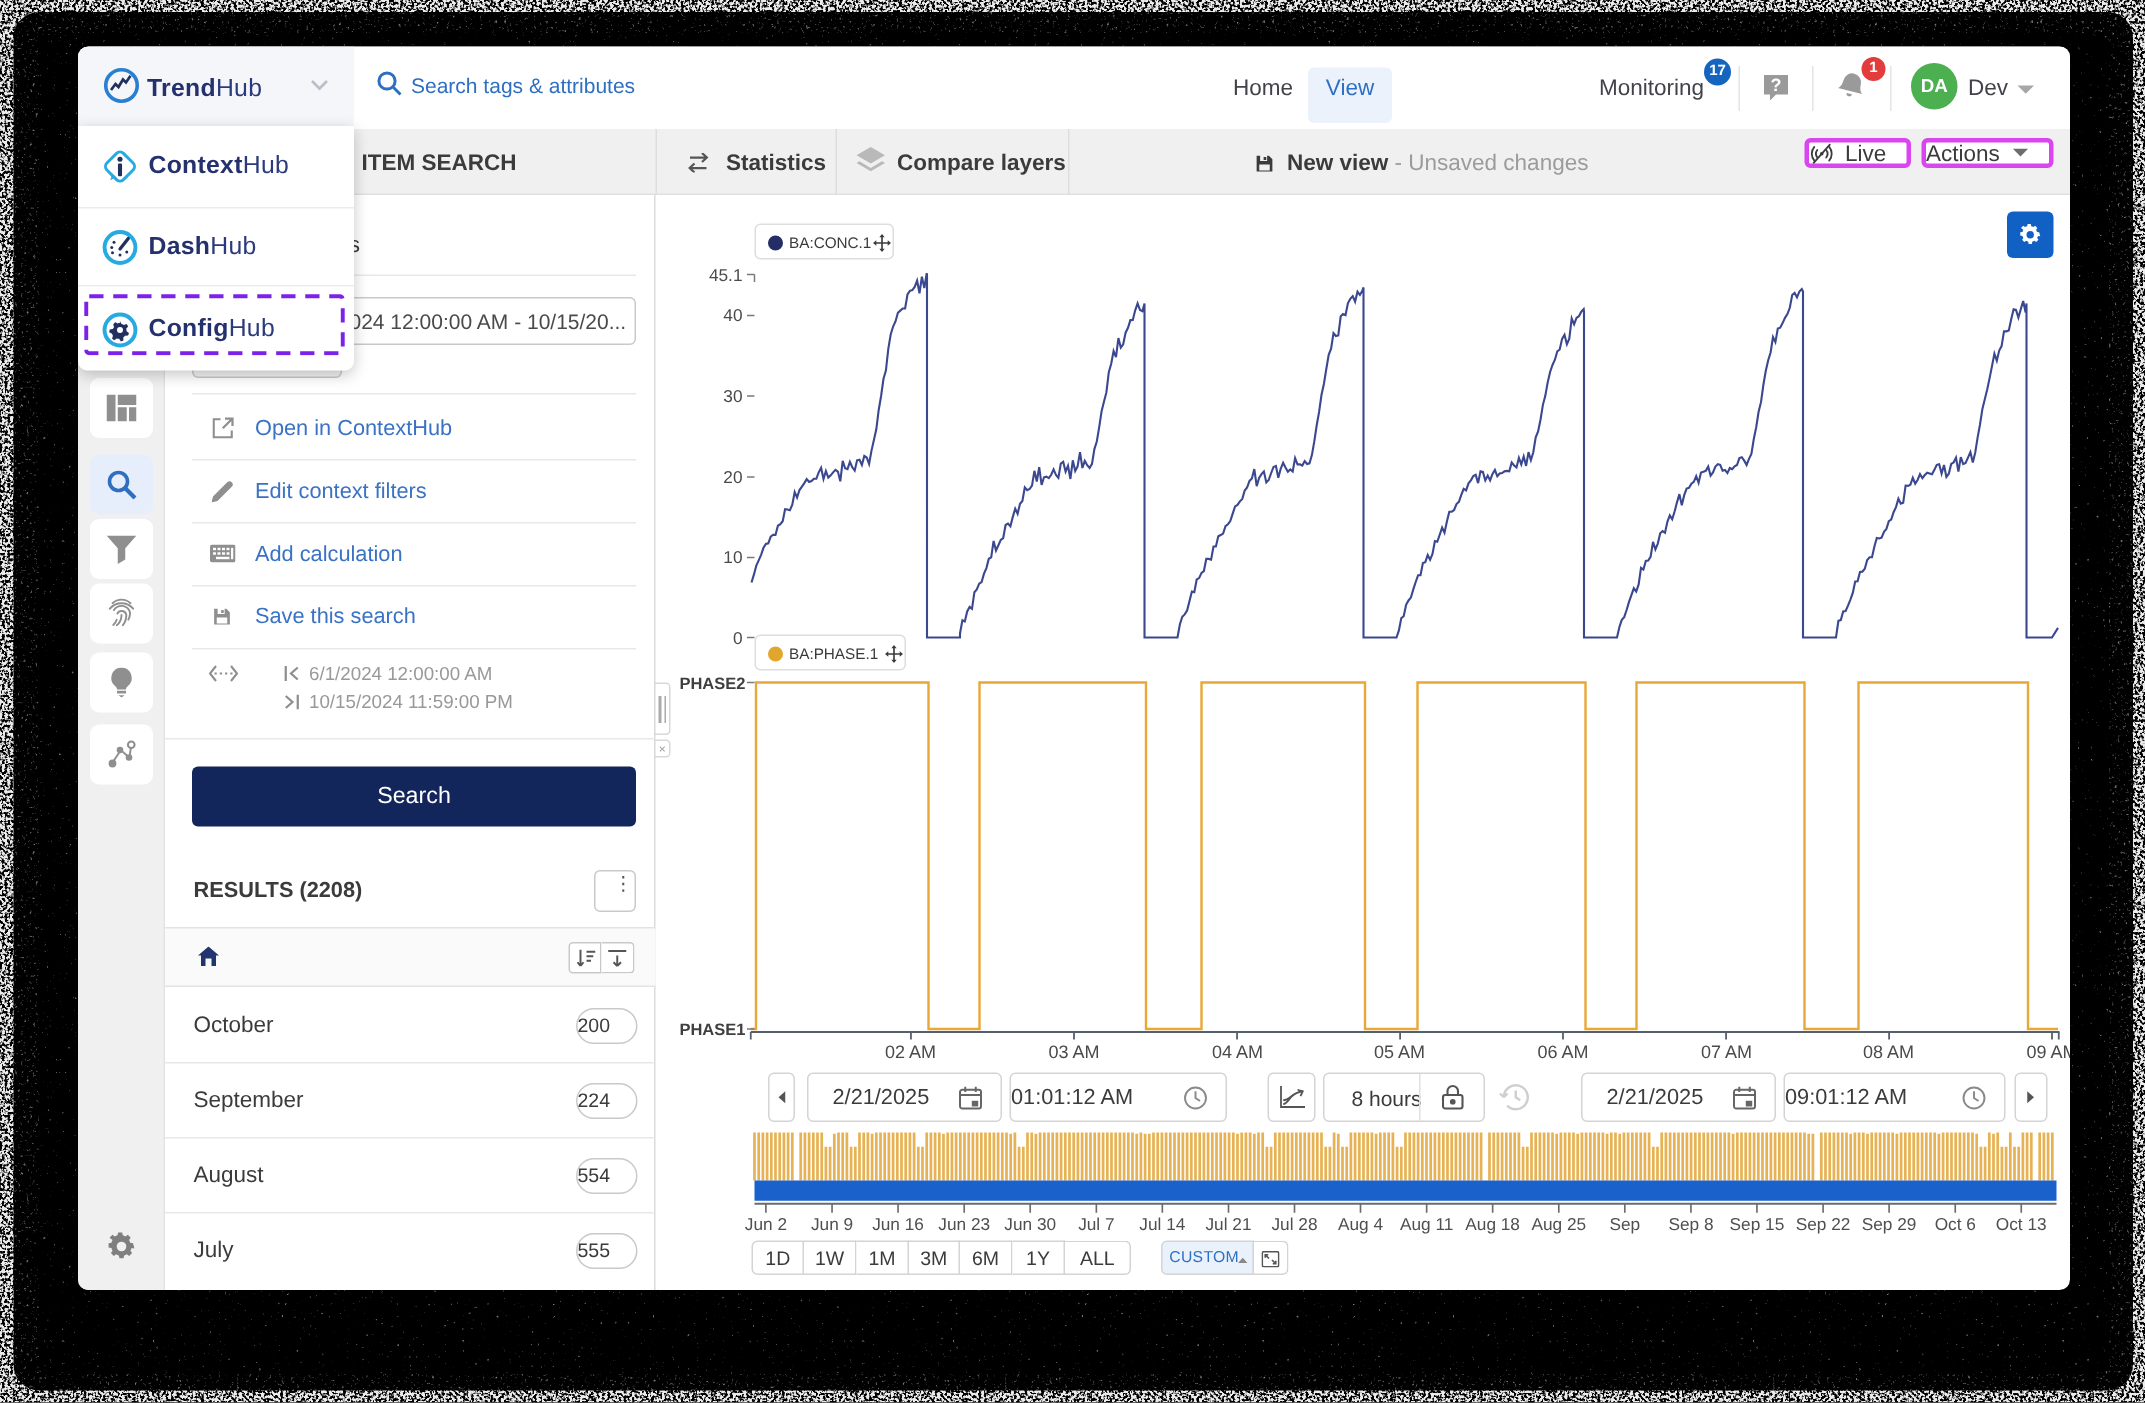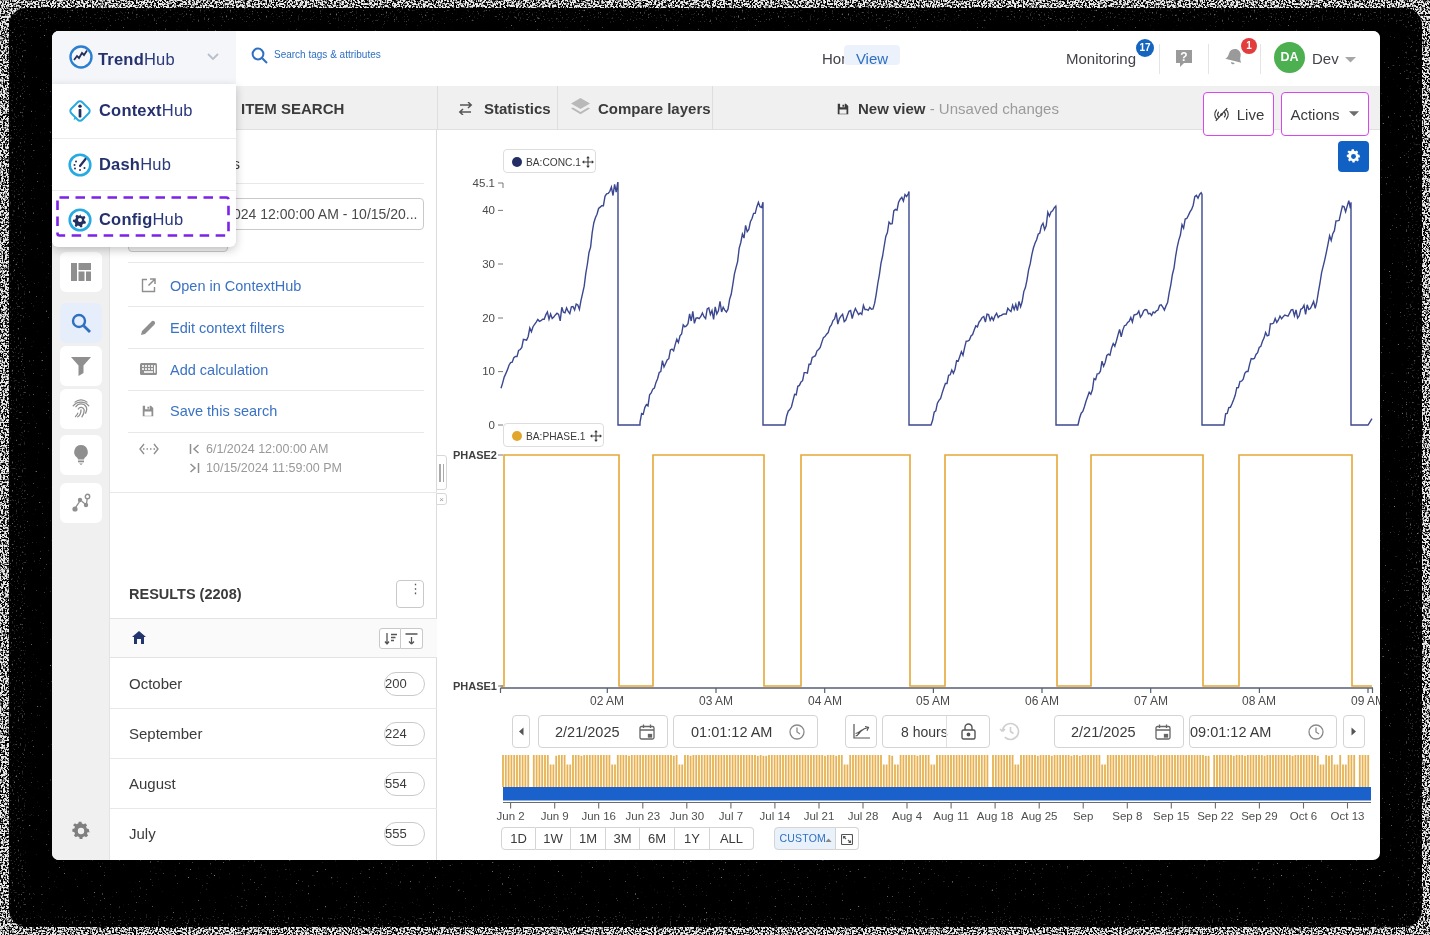--- a/index.html
+++ b/index.html
@@ -6,21 +6,21 @@
 .app{position:absolute;left:52px;top:31px;width:1328px;height:829px;background:#fff;border-radius:7px;overflow:hidden}
 .abs{position:absolute}
 
 .topbar{position:absolute;left:0;top:0;width:1328px;height:55px;background:#fff}
 .logobox{position:absolute;left:0;top:0;width:184px;height:54px;background:#f4f6fa}
 .navtxt{position:absolute;top:0;height:55px;line-height:55px;font-size:15px;color:#42424a}
 .vsep{position:absolute;top:13px;height:30px;width:1px;background:#e4e4e4}
 
 .toolbar{position:absolute;left:0;top:55px;width:1328px;height:44px;background:#f0f0f0;border-bottom:1px solid #e0e0e0}
 .tsep{position:absolute;top:55px;height:44px;width:1px;background:#dedede}
-.tbtn{position:absolute;height:44px;background:#fff;border:1px solid #d946ef;border-radius:4px;font-size:15px;color:#3b3b3b;display:flex;align-items:center;justify-content:center}
+.tbtn{position:absolute;height:20px;background:#fff;border:3px solid #d946ef;border-radius:4px;font-size:15px;color:#3b3b3b;display:flex;align-items:center;justify-content:flex-start}
 
 .sidebar{position:absolute;left:0;top:99px;width:58px;height:730px;background:#f0f0f0;border-right:1px solid #e3e3e3}
 .sbtn{position:absolute;left:8px;width:42px;height:40px;background:#fff;border-radius:6px;display:flex;align-items:center;justify-content:center}
 
 .panel{position:absolute;left:58px;top:99px;width:327px;height:730px;background:#fff;border-right:1px solid #dcdcdc}
 .hline{position:absolute;height:1px;background:#e8e8e8}
 .link{position:absolute;font-size:14.5px;color:#3a72c4}
 .pill{position:absolute;width:41px;height:24px;border:1px solid #c9c9c9;border-radius:12px;font-size:13px;color:#3b3b3b;line-height:22px;background:#fff}
 .rowtxt{position:absolute;left:77px;font-size:15px;color:#3b3b3b}
 
@@ -141,23 +141,23 @@
   <polyline points="5,15 8,11 10,13 13,8 15,10 18,5.5" fill="none" stroke="#23305f" stroke-width="1.8"></polyline>
  </svg>
  <div class="abs hubtxt" style="left:46px;top:19px;font-size:16.5px"><b>Trend</b><span>Hub</span></div>
  <svg class="abs" style="left:155px;top:22px" width="12" height="8" viewBox="0 0 12 8">
         <path d="M1 1l5 5 5-5" fill="none" stroke="#b9bfca" stroke-width="1.8"></path>
       </svg>
  <svg class="abs" style="left:199px;top:16px" width="17" height="17" viewBox="0 0 17 17">
         <circle cx="7" cy="7" r="5.4" fill="none" stroke="#2e6fc2" stroke-width="2"></circle>
         <path d="M11.2 11.2L16 16" stroke="#2e6fc2" stroke-width="2"></path>
       </svg>
- <div class="abs" style="left:222px;top:18px;font-size:10px;color:#2e6fc2">Search tags &amp; attributes</div>
+ <div class="abs" style="left:222px;top:18px;font-size:14px;color:#2e6fc2">Search tags &amp; attributes</div>
  <div class="navtxt" style="left:770px">Home</div>
- <div class="abs" style="left:792px;top:14px;width:56px;height:20px;background:#ecf2fb;border-radius:4px;color:#2e6fc2;font-size:15px;text-align:center;line-height:28px">View</div>
+ <div class="abs" style="left:820px;top:14px;width:56px;height:37px;background:#ecf2fb;border-radius:4px;color:#2e6fc2;font-size:15px;text-align:center;line-height:28px">View</div>
  <div class="navtxt" style="left:1014px">Monitoring</div>
  <div class="abs" style="left:1084px;top:8px;width:18px;height:18px;border-radius:50%;background:#1565c0;color:#fff;font-size:10px;font-weight:bold;text-align:center;line-height:18px">17</div>
  <div class="vsep" style="left:1107px"></div>
  <svg class="abs" style="left:1121px;top:16px" width="22" height="22" viewBox="0 0 22 22">
         <path d="M3 3h16v13h-8l-4 4v-4H3z" fill="#9a9a9a"></path>
         <text x="11" y="13.5" font-size="12" font-weight="bold" fill="#fff" text-anchor="middle">?</text>
       </svg>
  <div class="vsep" style="left:1156px"></div>
  <svg class="abs" style="left:1171px;top:16px" width="22" height="22" viewBox="0 0 24 24">
         <path d="M12 2a6.5 6.5 0 0 1 6.5 6.5c0 4 1.5 5.5 2.5 6.5H3c1-1 2.5-2.5 2.5-6.5A6.5 6.5 0 0 1 12 2zM10 17h4a2 2 0 0 1-4 0z" fill="#9a9a9a" transform="rotate(14 12 12)"></path>
@@ -303,20 +303,21 @@
     </svg>
 <svg class="abs" style="left:137px;top:413px" width="11" height="10" viewBox="0 0 11 10" fill="none" stroke="#8f8f8f" stroke-width="1.5">
       <path d="M1.5 0v10M9.5 1L5 5l4.5 4"></path>
     </svg>
 <div class="abs" style="left:154px;top:411px;font-size:12.5px;color:#999">6/1/2024 12:00:00 AM</div>
 <svg class="abs" style="left:137px;top:432px" width="11" height="10" viewBox="0 0 11 10" fill="none" stroke="#8f8f8f" stroke-width="1.5">
       <path d="M9.5 0v10M1.5 1L6 5l-4.5 4"></path>
     </svg>
 <div class="abs" style="left:154px;top:430px;font-size:12.5px;color:#999">10/15/2024 11:59:00 PM</div>
 <div class="hline" style="left:58px;top:461px;width:327px"></div>
+<div class="abs" style="left:76px;top:480px;width:296px;height:40px;background:#13265c;border-radius:4px;color:#fff;font-size:15.5px;text-align:center;line-height:40px">Search</div>
 <div class="abs" style="left:77px;top:555px;font-size:14.5px;font-weight:bold;color:#3b3b3b">RESULTS (2208)</div>
 <div class="abs" style="left:344px;top:549px;width:28px;height:28px;border:1px solid #c9c9c9;border-radius:4px;background:#fff">
       <div style="position:absolute;left:12px;top:5px;font-size:13px;color:#555;letter-spacing:0;line-height:6px">⋮</div>
     </div>
 <div class="abs" style="left:58px;top:587px;width:327px;height:40px;background:#fafafa;border-top:1px solid #e3e3e3;border-bottom:1px solid #e3e3e3"></div>
 <svg class="abs" style="left:80px;top:600px" width="14" height="13" viewBox="0 0 14 13">
       <path d="M7 0l7 6h-2v7H9V8H5v5H2V6H0z" fill="#22356e"></path>
     </svg>
 <div class="abs" style="left:327px;top:597px;width:22px;height:21px;border:1px solid #c9c9c9;border-radius:3px 0 0 3px;background:#fff">
       <svg style="position:absolute;left:4px;top:4px" width="13" height="12" viewBox="0 0 13 12" fill="none" stroke="#555" stroke-width="1.3">
@@ -375,21 +376,21 @@
     </div>
 <div class="cbox" style="left:486px;top:684px;width:130px">
       <span style="margin-left:16px">2/21/2025</span>
  <svg style="position:absolute;right:12px;top:8px" width="16" height="16" viewBox="0 0 16 16" fill="none" stroke="#666" stroke-width="1.3">
         <rect x="1" y="2.5" width="14" height="12.5" rx="1.5"></rect>
         <path d="M1 6h14M4.5 0.5v3.5M11.5 0.5v3.5"></path>
         <rect x="9.5" y="10.5" width="3" height="2.5" fill="#666"></rect>
       </svg>
     </div>
 <div class="cbox" style="left:621px;top:684px;width:145px">
-      <span style="margin-left:17px">01:01:12 AM</span>
+      <span style="">01:01:12 AM</span>
  <svg style="position:absolute;right:12px;top:8px" width="16" height="16" viewBox="0 0 16 16" fill="none" stroke="#8a8a8a" stroke-width="1.3">
         <circle cx="8" cy="8" r="7"></circle>
         <path d="M8 3.5V8l3 2"></path>
       </svg>
     </div>
 <div class="cbox" style="left:793px;top:684px;width:32px;justify-content:center">
       <svg width="17" height="15" viewBox="0 0 17 15" fill="none" stroke="#555" stroke-width="1.2">
         <path d="M1 0v14h16"></path>
         <path d="M2.5 12C5 12 6 9 8 7s4-3 7.5-3.5M2.5 9.5C5 9.5 7 7.5 9 6"></path>
         <path d="M12 2.5l3.5 1-1.5 3.2"></path>

